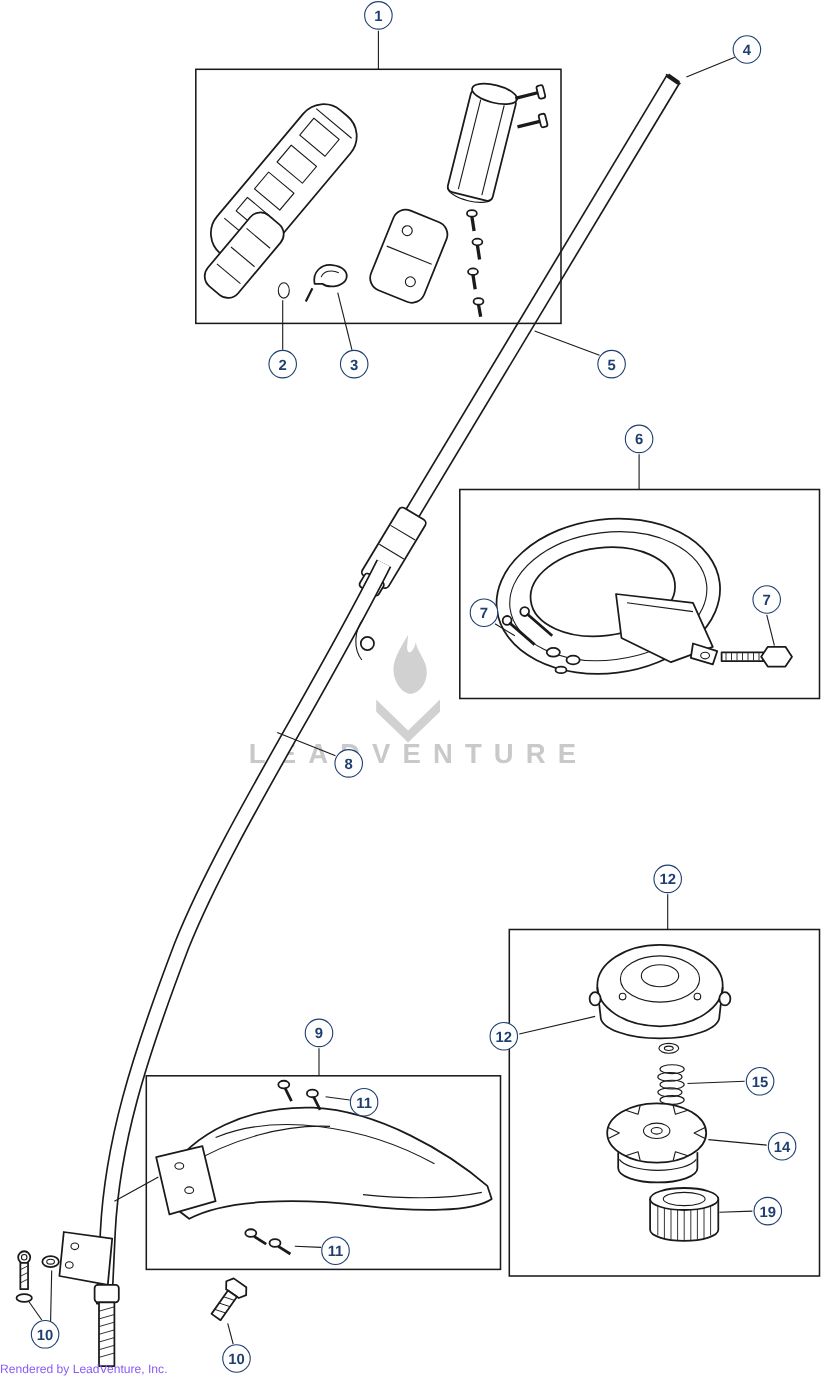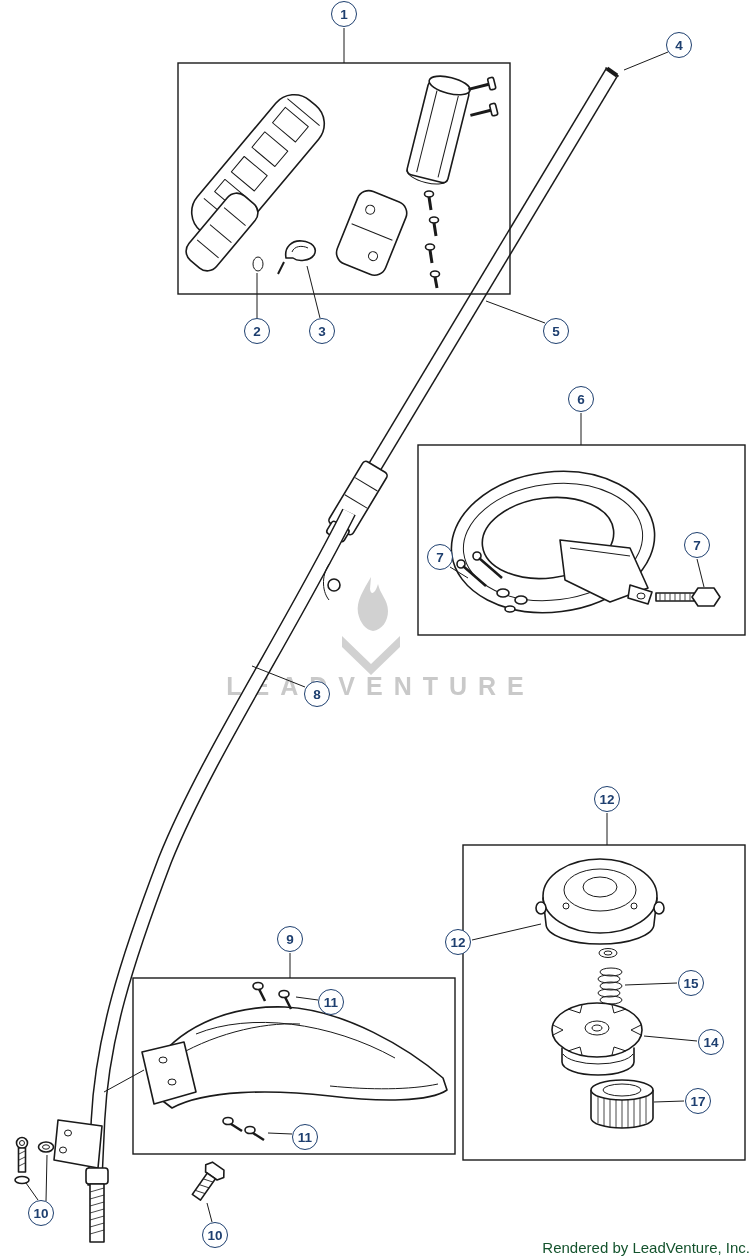--- a/index.html
+++ b/index.html
@@ -32,21 +32,21 @@
     font-size:13.5px;font-weight:600;box-sizing:border-box;z-index:3;
     cursor:pointer;
   }
   .watermark{
     position:absolute;left:0;top:672px;width:750px;z-index:0;
     text-align:center;color:var(--wm);font-size:25px;font-weight:700;
     letter-spacing:11px;padding-left:11px;box-sizing:border-box;
   }
   .footer{
     position:absolute;left:0;top:1239px;width:100%;z-index:3;
-    text-align:right;color:#14532d;font-size:15px;
+    text-align:left;color:#8b5cf6;font-size:11px;
   }
 </style>
 </head>
 <body>
 
 <div class="page">
 
   <div class="watermark">LEADVENTURE</div>
 
   <svg class="artsvg" width="750" height="1259" viewBox="0 0 750 1259">
@@ -316,19 +316,19 @@
   <div class="callout" style="left:568px;top:386px">6</div>
   <div class="callout" style="left:427px;top:544px">7</div>
   <div class="callout" style="left:684px;top:532px">7</div>
   <div class="callout" style="left:304px;top:681px">8</div>
   <div class="callout" style="left:594px;top:786px">12</div>
   <div class="callout" style="left:277px;top:926px">9</div>
   <div class="callout" style="left:445px;top:929px">12</div>
   <div class="callout" style="left:678px;top:970px">15</div>
   <div class="callout" style="left:318px;top:989px">11</div>
   <div class="callout" style="left:698px;top:1029px">14</div>
-  <div class="callout" style="left:685px;top:1088px">17</div>
+  <div class="callout" style="left:685px;top:1088px">19</div>
   <div class="callout" style="left:292px;top:1124px">11</div>
   <div class="callout" style="left:28px;top:1200px">10</div>
   <div class="callout" style="left:202px;top:1222px">10</div>
 
   <div class="footer">Rendered by LeadVenture, Inc.</div>
 </div>
 
 </body></html>

